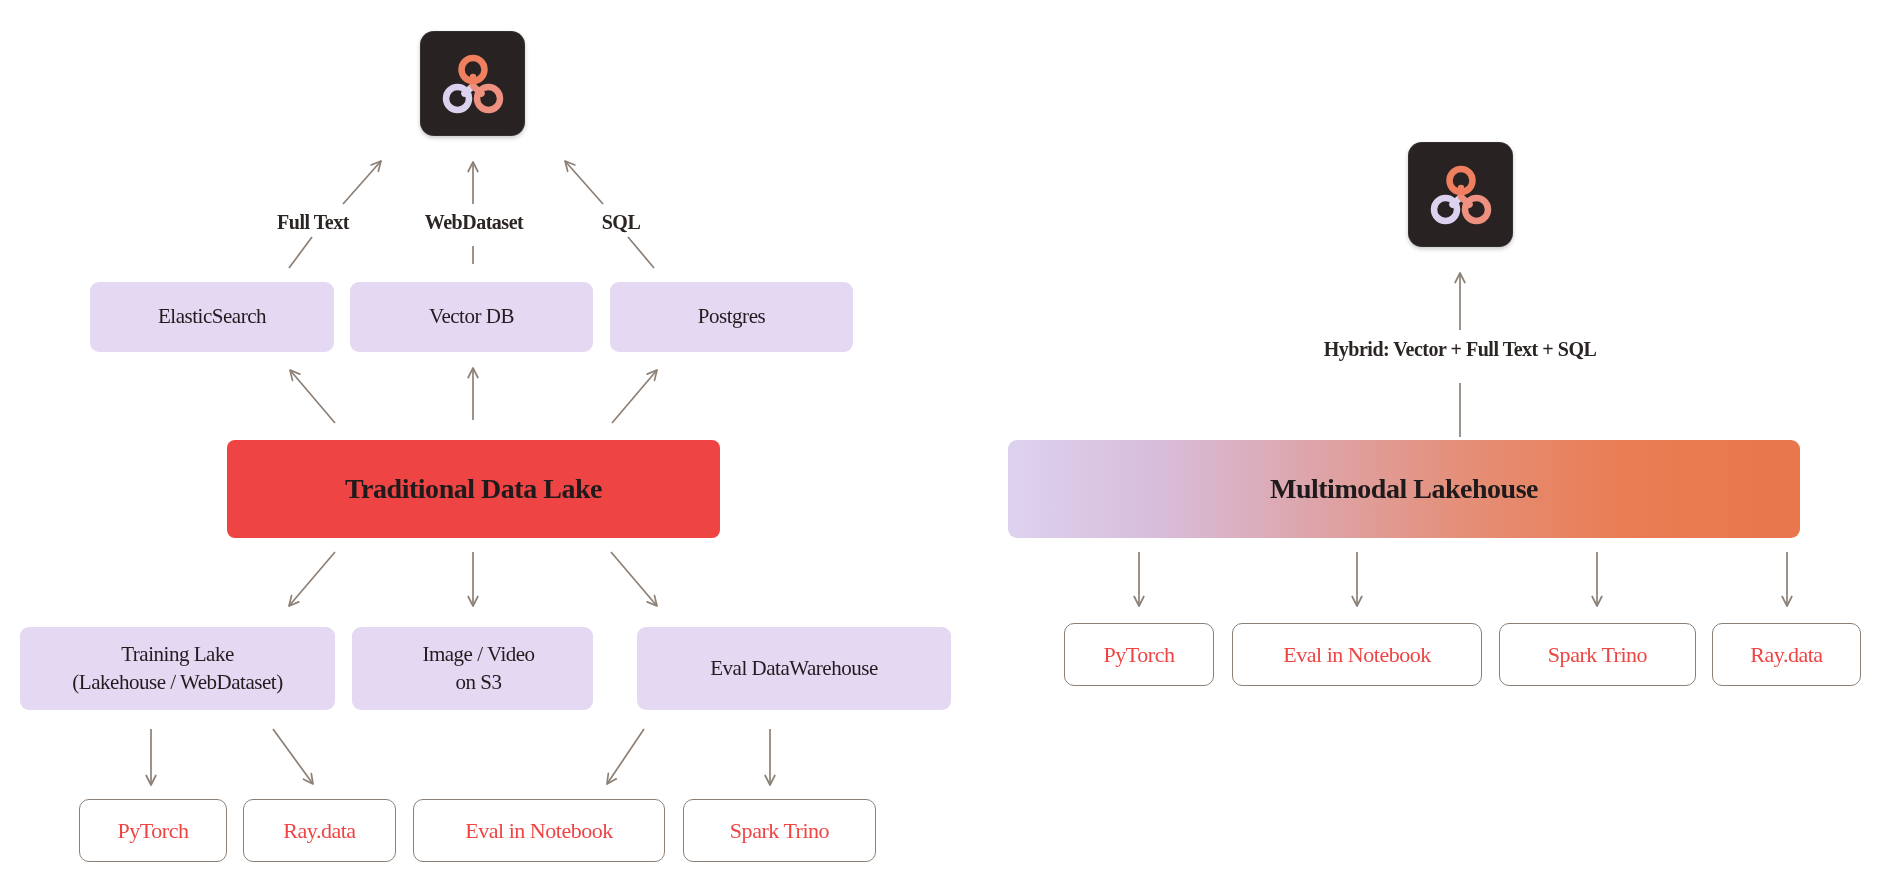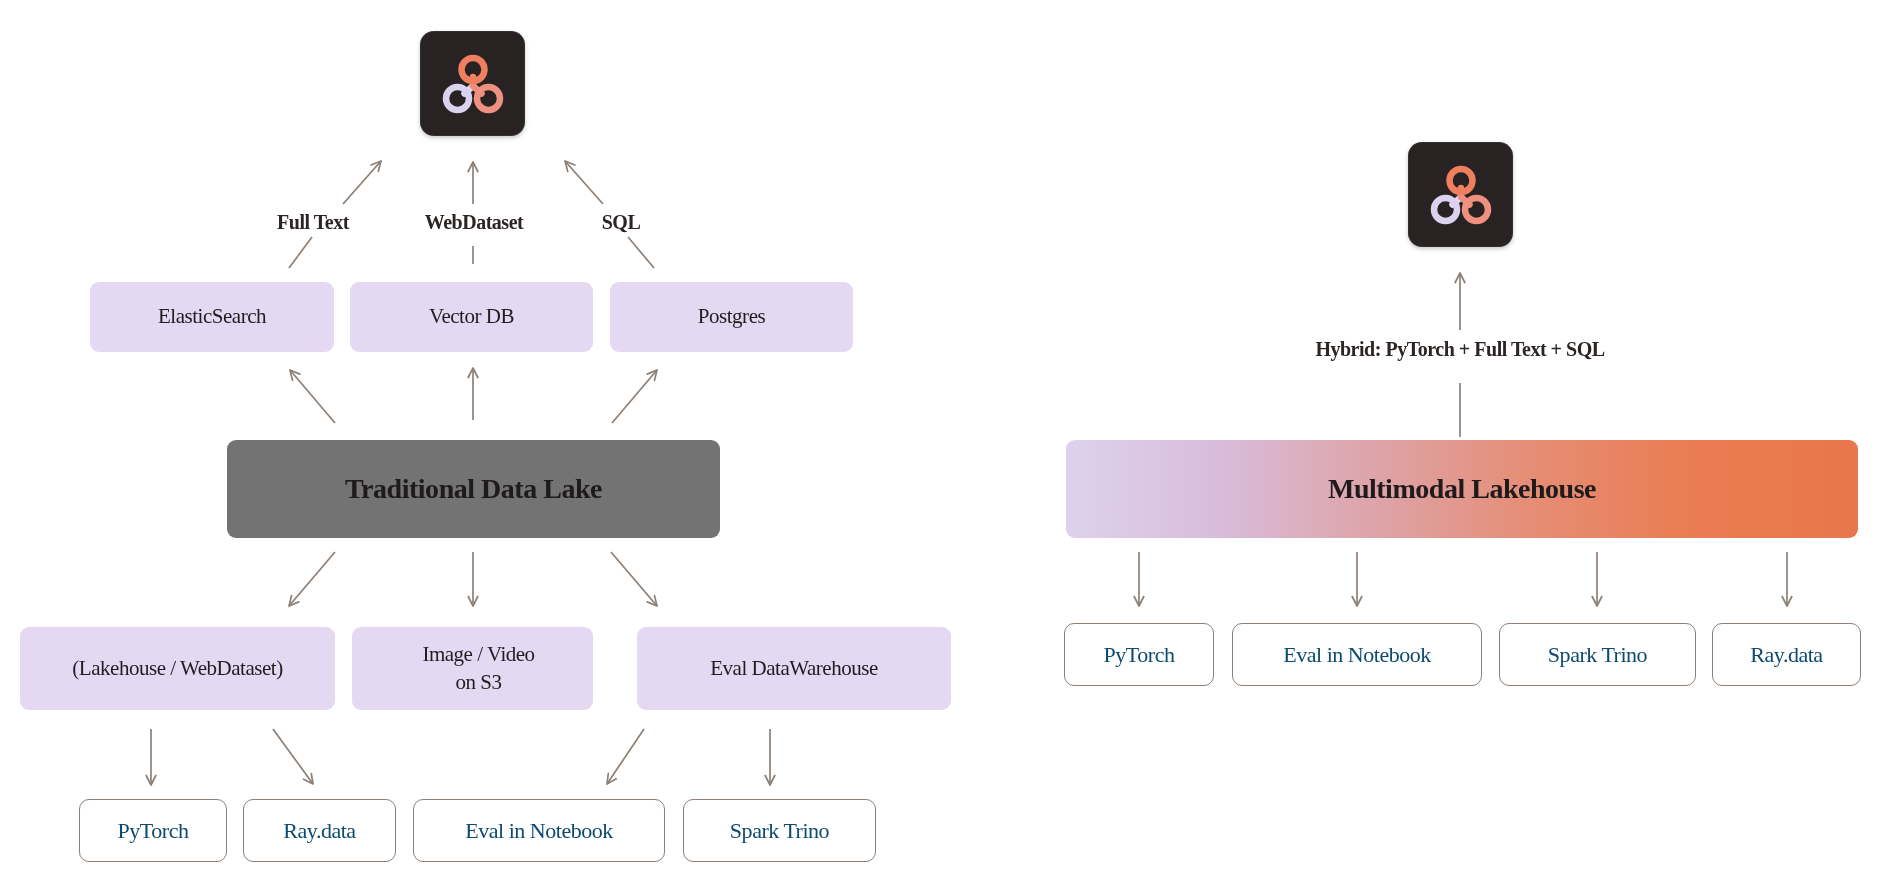--- a/index.html
+++ b/index.html
@@ -25,30 +25,30 @@
     font-size:21px;
     color:#211c1e;
     line-height:1.3;
   }
   .bigbox{
     border-radius:9px;
     font-size:28px;
     font-weight:bold;
     color:#1f1a1c;
   }
-  .orangebox{background:#737373;}
+  .orangebox{background:#ef4444;border-radius:8px;}
   .gradbox{
     background:linear-gradient(90deg,#ddd2ee 0%,#d8bedd 18%,#dda5ab 38%,#e58e77 58%,#e97d53 78%,#e9764c 100%);
   }
   .plain{
     background:#ffffff;
     border:1.6px solid #8c8076;
     border-radius:10px;
     font-size:22px;
-    color:#0c4a6e;
+    color:#ef4444;
   }
   .qlabel{
     position:absolute;
     transform:translate(-50%,-50%);
     font-size:20px;
     font-weight:bold;
     color:#2b2624;
     white-space:nowrap;
     text-align:center;
   }
@@ -115,20 +115,21 @@
   <div class="qlabel" style="left:621px;top:222px;">SQL</div>
 
   <div class="node lav" style="left:90px;top:282px;width:244px;height:70px;">ElasticSearch</div>
   <div class="node lav" style="left:610px;top:282px;width:243px;height:70px;">Postgres</div>
   <div class="node lav" style="left:350px;top:282px;width:243px;height:70px;">Vector DB</div>
 
   <div class="node bigbox orangebox" style="left:227px;top:440px;width:493px;height:98px;">Traditional Data Lake</div>
 
   <div class="node lav two-line" style="left:20px;top:627px;width:315px;height:83px;">
     <div>
+      <span>Training Lake</span>
       <span>(Lakehouse / WebDataset)</span>
     </div>
   </div>
   <div class="node lav two-line" style="left:352px;top:627px;width:241px;height:83px;padding-left:12px;">
     <div>
       <span>Image / Video</span>
       <span>on S3</span>
     </div>
   </div>
   <div class="node lav" style="left:637px;top:627px;width:314px;height:83px;">Eval DataWarehouse</div>
@@ -142,22 +143,22 @@
     <svg width="78" height="78" viewBox="0 0 78 78">
       <line x1="39" y1="41" x2="39" y2="32" stroke="#ee8466" stroke-width="6.5" stroke-linecap="round"></line>
       <line x1="39" y1="41" x2="30.5" y2="48.5" stroke="#ded7ef" stroke-width="6.5" stroke-linecap="round"></line>
       <line x1="39" y1="41" x2="47.5" y2="48.5" stroke="#ec8f7c" stroke-width="6.5" stroke-linecap="round"></line>
       <circle cx="39" cy="24.5" r="11.5" fill="none" stroke="#ef7f5f" stroke-width="6.5"></circle>
       <circle cx="23.5" cy="53.5" r="11.5" fill="none" stroke="#dbd2ef" stroke-width="6.5"></circle>
       <circle cx="54.5" cy="53.5" r="11.5" fill="none" stroke="#ee9180" stroke-width="6.5"></circle>
     </svg>
   </div>
 
-  <div class="qlabel" style="left:1460px;top:349px;">Hybrid: PyTorch + Full Text + SQL</div>
+  <div class="qlabel" style="left:1460px;top:349px;">Hybrid: Vector + Full Text + SQL</div>
 
-  <div class="node bigbox gradbox" style="left:1066px;top:440px;width:792px;height:98px;">Multimodal Lakehouse</div>
+  <div class="node bigbox gradbox" style="left:1008px;top:440px;width:792px;height:98px;">Multimodal Lakehouse</div>
 
   <div class="node plain" style="left:1064px;top:623px;width:150px;height:63px;">PyTorch</div>
   <div class="node plain" style="left:1232px;top:623px;width:250px;height:63px;">Eval in Notebook</div>
   <div class="node plain" style="left:1499px;top:623px;width:197px;height:63px;">Spark Trino</div>
   <div class="node plain" style="left:1712px;top:623px;width:149px;height:63px;">Ray.data</div>
 
 </div>
 
 </body></html>

